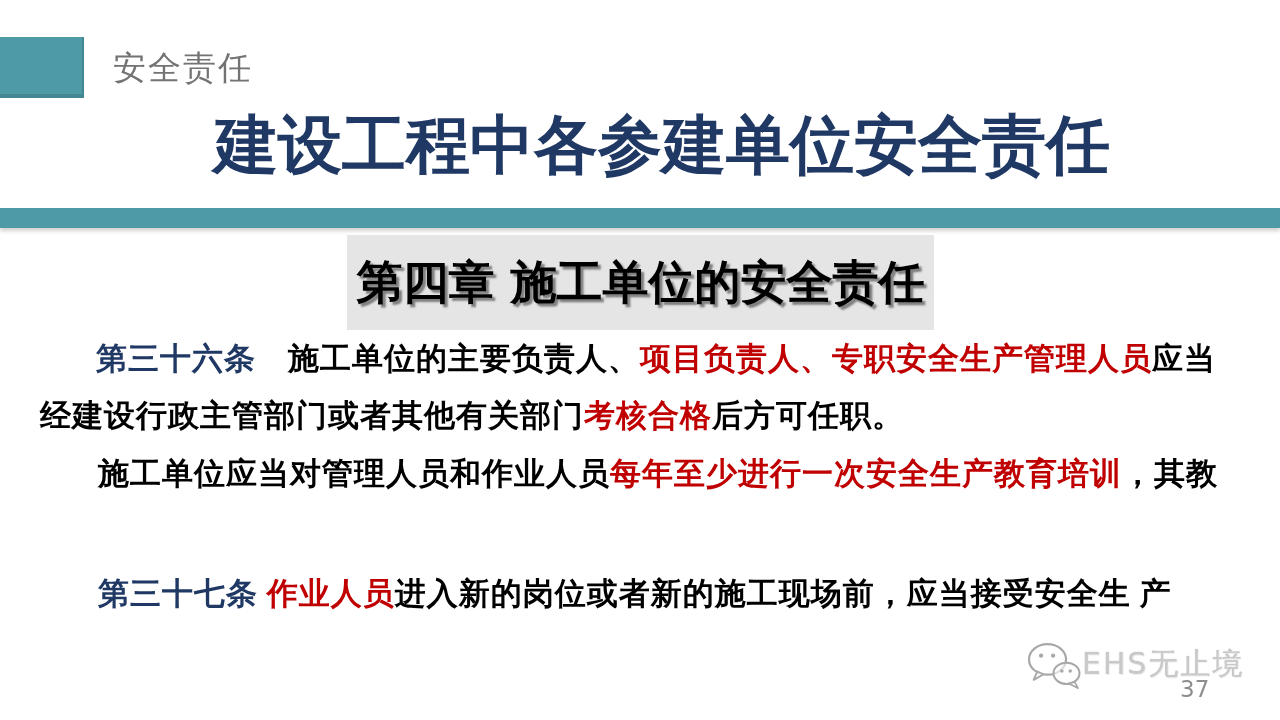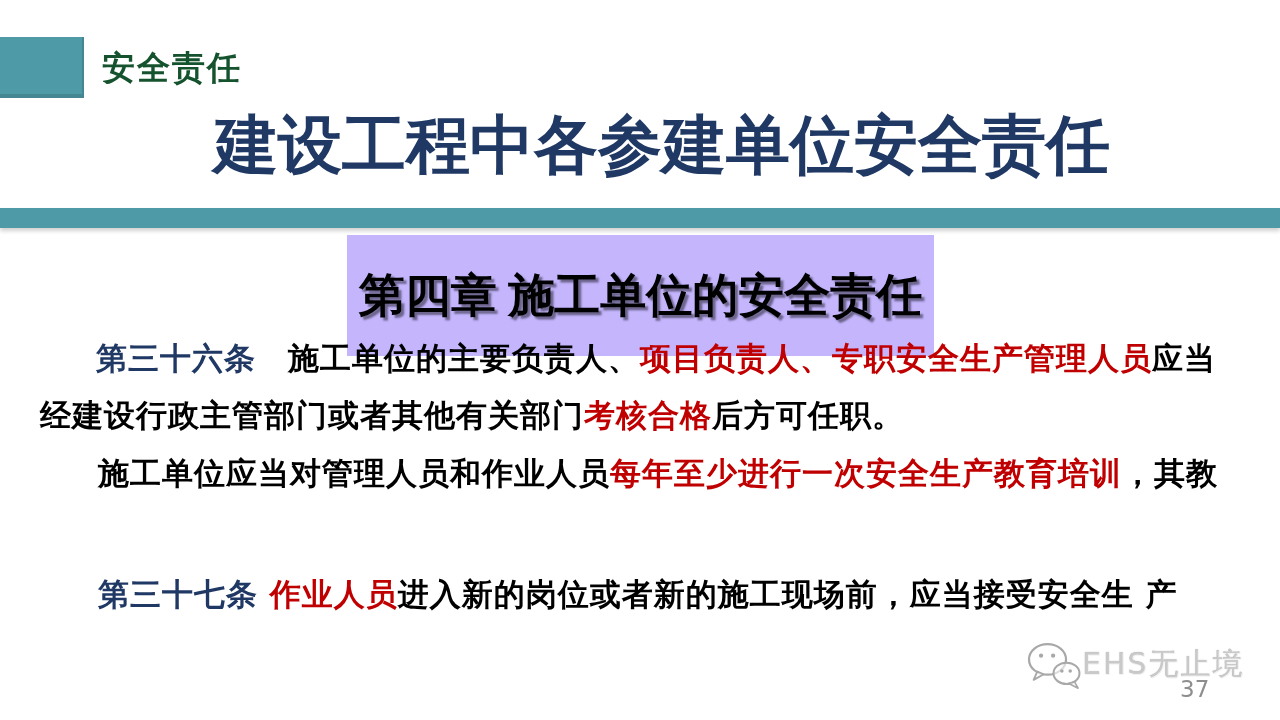--- a/index.html
+++ b/index.html
@@ -18,24 +18,24 @@
   
   .header-square {
     position: absolute;
     left: 0; top: 37px;
     width: 84px; height: 61px;
     background: #4E9AA7;
     box-shadow: inset -2px -4px 0 rgba(0,0,0,0.12);
   }
   .eyebrow {
     position: absolute;
-    left: 102px; top: 46px;
+    left: 113px; top: 46px;
     font-size: 33px;
-    font-weight: 700;
-    color: #14532d;
+    font-weight: 400;
+    color: #737373;
     letter-spacing: 2px;
     white-space: nowrap;
   }
   .main-title {
     position: absolute;
     left: 0; right: 0; top: 110px;
     text-align: center;
     font-size: 64px;
     line-height: 70px;
     font-weight: 900;
@@ -48,26 +48,25 @@
     left: 0; top: 208px;
     width: 1280px; height: 20px;
     background: #4E9AA7;
     box-shadow: 0 3px 4px rgba(0,0,0,0.18);
   }
 
   
   .chapter-banner {
     position: absolute;
     left: 347px; top: 235px;
-    width: 587px; height: 121px;
-    background: #c4b5fd;
+    width: 587px; height: 95px;
+    background: #e5e5e5;
     display: flex;
     align-items: center;
     justify-content: center;
-    font-family: Liberation Serif, serif;
   }
   .chapter-banner .chapter-text {
     font-size: 46px;
     font-weight: 900;
     color: #000000;
     text-shadow: 3px 3px 2px rgba(0,0,0,0.45);
     white-space: nowrap;
   }
 
   
@@ -77,21 +76,21 @@
     font-weight: 700;
     line-height: 40px;
     letter-spacing: 1px;
     white-space: nowrap;
     color: #000000;
   }
   .line-0 { top: 338px; left: 96px; }
   .line-1 { top: 395px; left: 40px; }
   .line-2 { top: 454px; left: 98px; font-family: Liberation Serif, serif; }
   .line-3 { top: 512px; left: 40px; }
-  .line-4 { top: 574px; left: 98px; }
+  .line-4 { top: 574px; left: 98px; font-family: Liberation Serif, serif; }
   .line-5 { top: 632px; left: 43px; }
 
   .seg-black { color: #000000; }
   .seg-navy  { color: #1F3864; }
   .seg-red   { color: #C00000; }
 
   
   .wechat-icon {
     position: absolute;
     left: 1026px; top: 640px;

